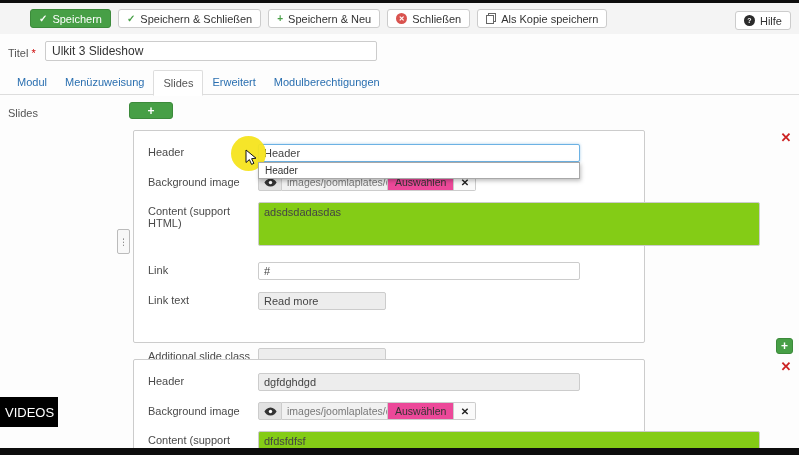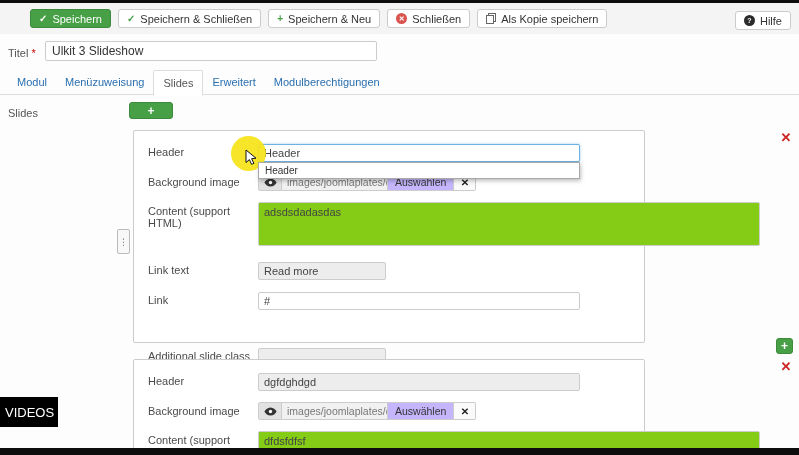--- a/index.html
+++ b/index.html
@@ -72,21 +72,21 @@
   .dropdown { position:absolute; left:0; top:19px; width:322px; background:#fff;
     border:1px solid #a8a8a8; box-shadow:1px 2px 4px rgba(0,0,0,.25); z-index:5; }
   .dropdown-item { font-size:10px; color:#333; padding:2px 6px; cursor:pointer; }
 
   
   .bggroup { display:flex; height:18px; }
   .bgseg { display:flex; align-items:center; border:1px solid #ccc; font-size:10.5px; }
   .bgeye { width:24px; justify-content:center; background:#e2e2e2; border-radius:2px 0 0 2px; cursor:pointer; }
   .bgpath { width:106px; padding:0 5px; background:#f1f1f1; color:#777; border-left:none;
     overflow:hidden; white-space:nowrap; }
-  .bgselect { padding:0 7px; background:#c4b5fd; border-left:none; color:#333; cursor:pointer;text-align:center; }
+  .bgselect { padding:0 7px; background:#ec4899; border-left:none; color:#333; cursor:pointer;text-align:center; }
   .bgclear { width:22px; justify-content:center; background:#fafafa; border-left:none;
     border-radius:0 2px 2px 0; font-weight:bold; color:#222; font-size:10px; cursor:pointer; }
 
   .panel-x { position:absolute; width:16px; height:16px; color:#cc2222; font-weight:bold;
     font-size:13px; line-height:16px; text-align:center; cursor:pointer; z-index:3; }
   .x1 { left:778px; top:130px; }
   .x2 { left:778px; top:359px; }
 
   .drag-handle { position:absolute; left:117px; top:229px; width:13px; height:25px;
     border:1px solid #bbb; background:#f8f8f8; border-radius:2px; font-size:9px; color:#666;
@@ -174,29 +174,29 @@
       </div>
     </div>
   </div>
   <div class="frow">
     <div class="flabel">Content (support HTML)</div>
     <div class="fctrl">
       <textarea class="tarea" style="">adsdsdadasdas</textarea>
     </div>
   </div>
   <div class="frow">
+    <div class="flabel">Link</div>
+    <div class="fctrl">
+      <input class="tinput w320" value="#" style="">
+    </div>
+  </div>
+  <div class="frow">
     <div class="flabel">Link text</div>
     <div class="fctrl">
       <input class="tinput w128 gray" value="Read more" style="">
-    </div>
-  </div>
-  <div class="frow">
-    <div class="flabel">Link</div>
-    <div class="fctrl">
-      <input class="tinput w320" value="#" style="">
     </div>
   </div>
   <div class="frow" style="margin-bottom:0;margin-top:37px;">
     <div class="flabel">Additional slide class</div>
     <div class="fctrl">
       <input class="tinput w128 gray" value="" style="">
     </div>
   </div>
 </div>
 

